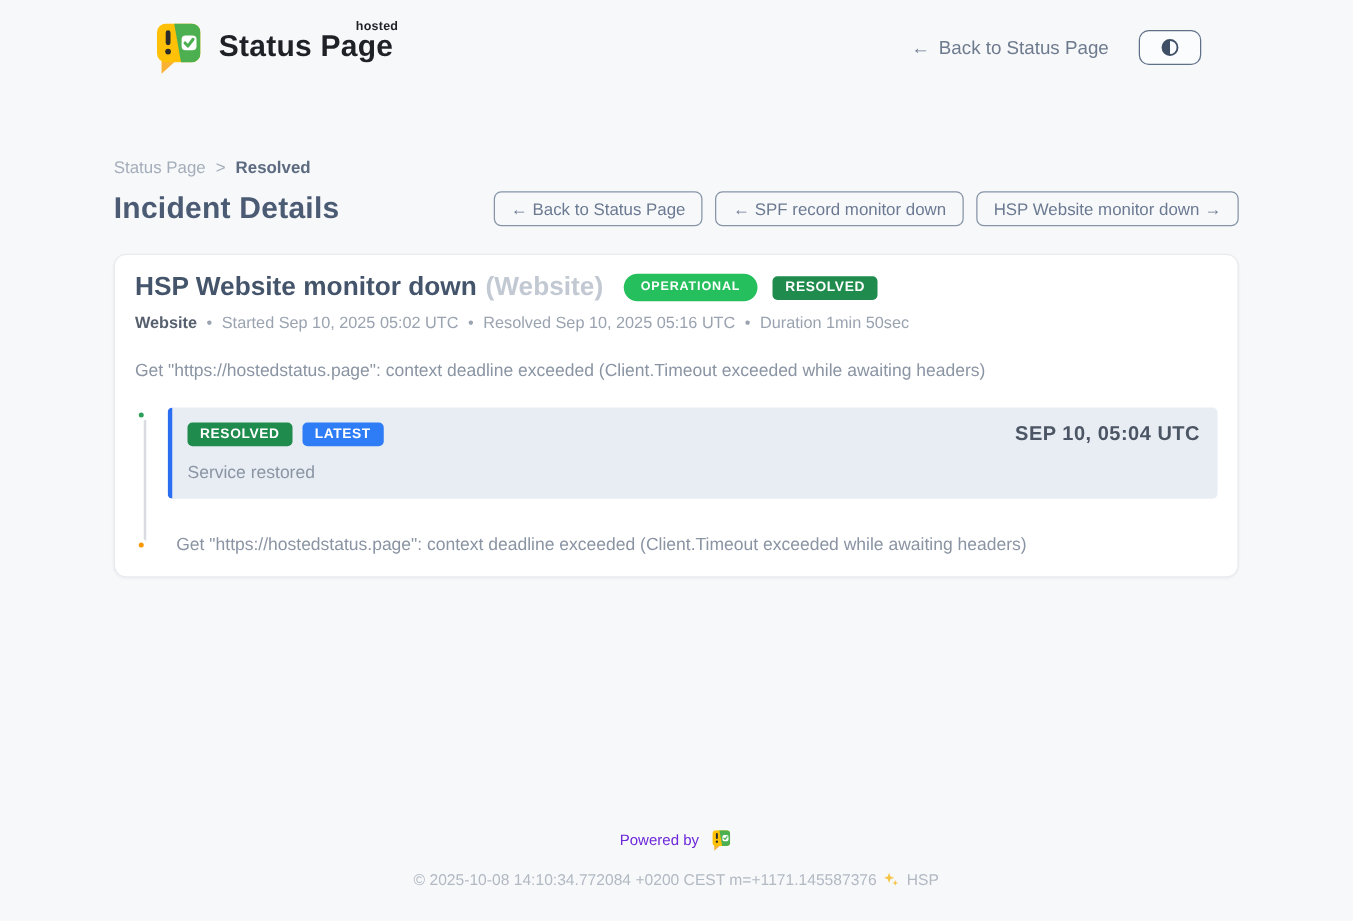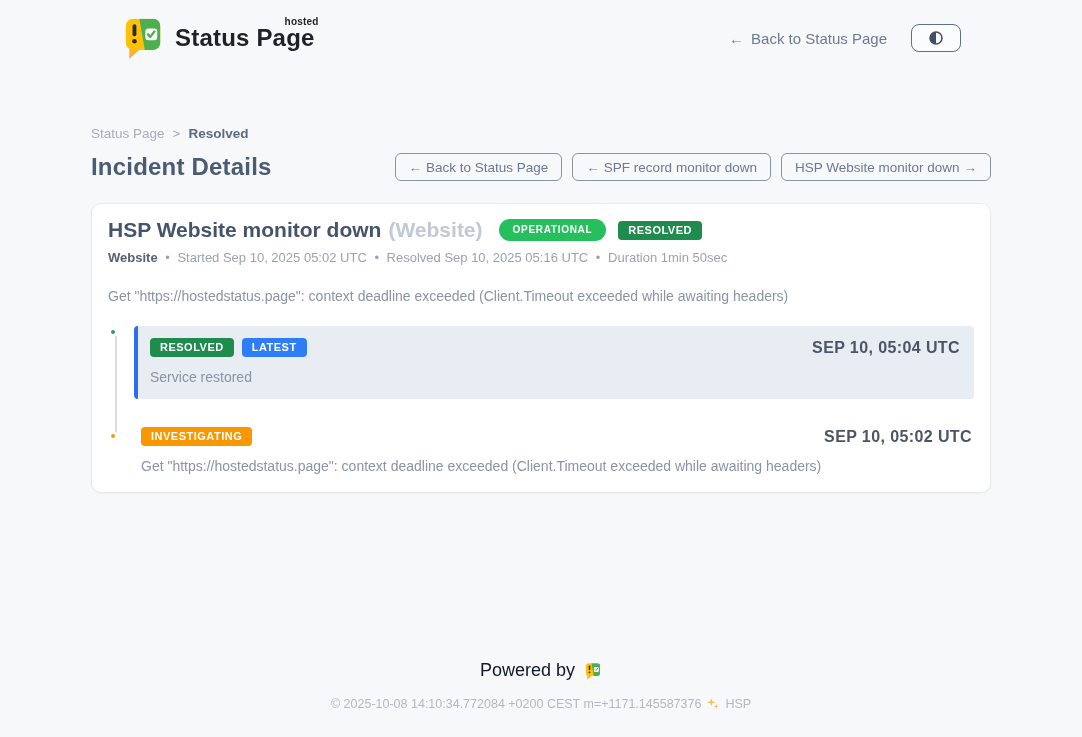--- a/index.html
+++ b/index.html
@@ -114,21 +114,21 @@
     font-size: 16px; font-weight: 700; color: #4b5563; letter-spacing: 0.4px;
   }
   .t-message { margin-top: 12px; font-size: 14px; color: #8a94a3; }
   .t-entry-plain { margin-top: 28px; }
   .t-entry-plain .t-inner { padding-left: 7px; padding-right: 2px; }
 
   
   footer { margin-top: auto; text-align: center; padding-bottom: 26px; }
   .powered-row {
     display: inline-flex; align-items: center; gap: 9px;
-    font-size: 18px; color: #0f172a;
+    font-size: 12px; color: #6d28d9;
   }
   .powered-logo { width: 18px; height: 18px; display: block; }
   .copyright-row {
     margin-top: 16px; font-size: 12.5px; color: #b2b9c3;
     display: flex; align-items: center; justify-content: center; gap: 5px;
   }
   .sparkle-icon { width: 14px; height: 14px; display: inline-block; }
 </style>
 </head>
 <body>
@@ -230,24 +230,20 @@
             </div>
             <span class="t-timestamp">SEP 10, 05:04 UTC</span>
           </div>
           <p class="t-message">Service restored</p>
         </div>
       </div>
 
       <div class="t-entry t-entry-plain">
         <span class="t-dot t-dot-orange"></span>
         <div class="t-inner">
-          <div class="t-row">
-            <span class="badge badge-investigating">INVESTIGATING</span>
-            <span class="t-timestamp">SEP 10, 05:02 UTC</span>
-          </div>
           <p class="t-message">Get "https://hostedstatus.page": context deadline exceeded (Client.Timeout exceeded while awaiting headers)</p>
         </div>
       </div>
     </div>
   </section>
 </main>
 
 <footer>
   <div class="powered-row">
     <span>Powered by</span>

